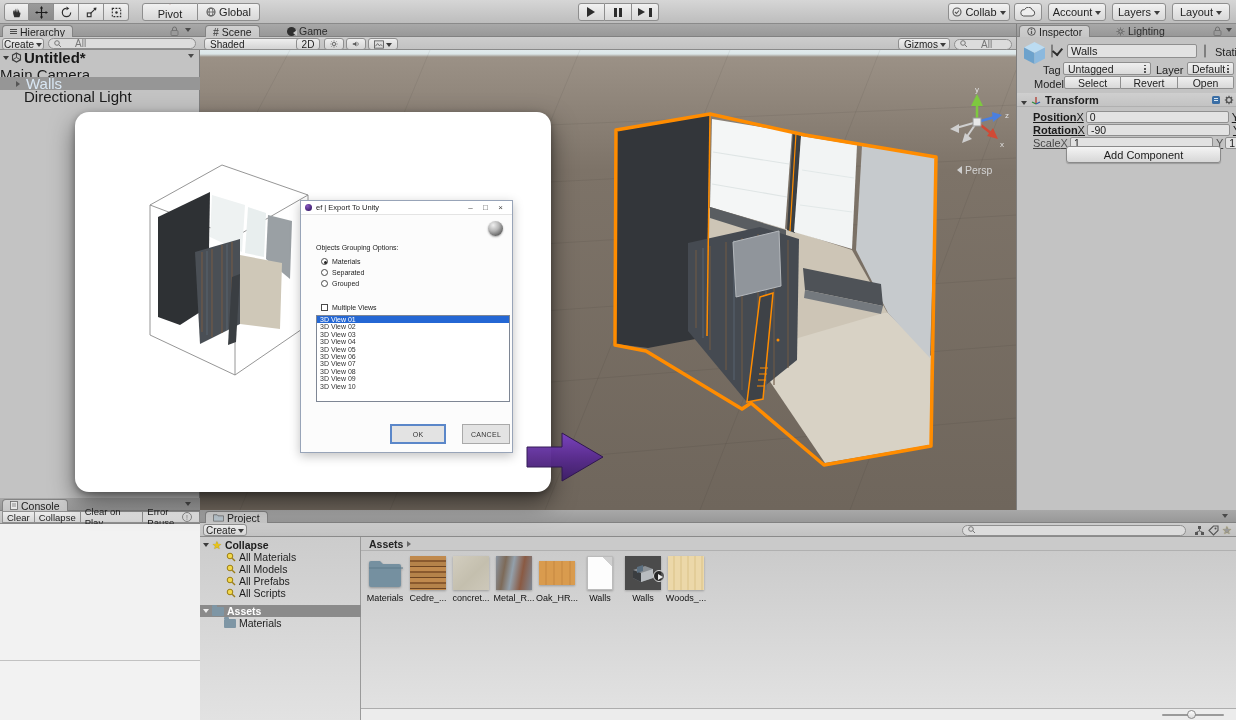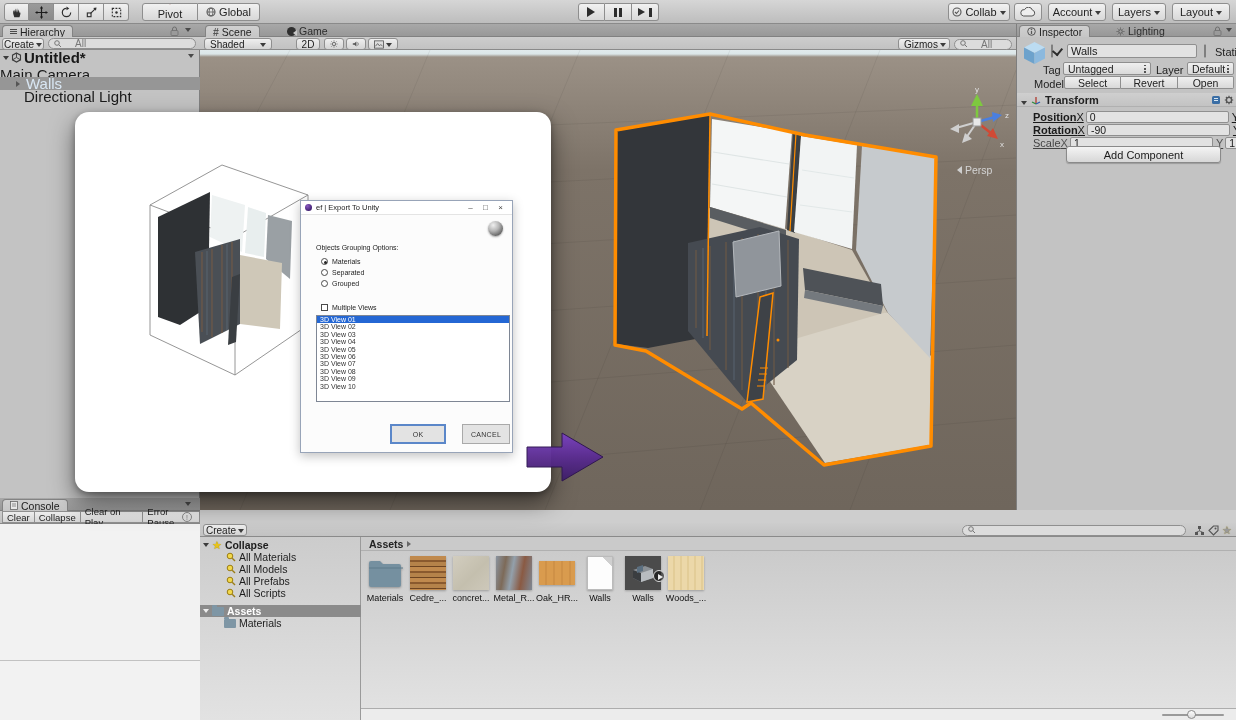--- a/index.html
+++ b/index.html
@@ -293,21 +293,21 @@
       <div class="tab" style="left:5px">
         <span style="color:#555;font-weight:bold">#</span>
         <span>Scene</span>
       </div>
       <div class="tab flat" style="left:80px">
         <span class="gamedot"></span>
         <span>Game</span>
       </div>
     </div>
     <div class="bar" style="left:0;top:13px;width:816px;height:13px">
-      <div class="minibtn abs" style="left:4px;top:1px;width:68px;justify-content:space-between">
+      <div class="minibtn abs" style="left:4px;top:1px;width:110px;justify-content:space-between">
         <span>Shaded</span>
           <i class="caret"></i>
       </div>
       <div class="minibtn abs" style="left:96px;top:1px;width:24px">
         <span>2D</span>
       </div>
       <div class="minibtn abs" style="left:124px;top:1px;width:20px">
         <svg width="10" height="10" viewBox="0 0 10 10">
             <circle cx="5" cy="5" r="2" fill="none" stroke="#555" stroke-width="1"></circle>
             <path d="M5 0.5 V2 M5 8 V9.5 M0.5 5 H2 M8 5 H9.5 M1.8 1.8 L2.9 2.9 M7.1 7.1 L8.2 8.2 M8.2 1.8 L7.1 2.9 M2.9 7.1 L1.8 8.2" stroke="#555" stroke-width=".9"></path>
@@ -640,20 +640,31 @@
       </div>
       <div class="abs" style="left:182px;top:1px;width:10px;height:10px;border:1px solid #888;border-radius:50%;display:flex;align-items:center;justify-content:center;font-size:7px;color:#777">
         <span>!</span>
       </div>
     </div>
     <div class="abs" style="left:0;top:26px;width:200px;height:196px;background:#f2f2f2"></div>
     <div class="abs" style="left:0;top:162px;width:200px;height:1px;background:#c2c2c2"></div>
   </div>
 
   <div class="abs proj">
+    <div class="strip" style="left:0;top:0;width:1036px;height:13px">
+      <div class="tab" style="left:5px">
+        <svg width="11" height="9" viewBox="0 0 12 9">
+            <path d="M.5 1.5 h4 l1 1.2 h6 v5.8 h-11 Z" fill="#b8c4cc" stroke="#666" stroke-width=".8"></path>
+          </svg>
+        <span>Project</span>
+      </div>
+      <span class="menu-icn abs" style="left:1022px;top:4px">
+          <b></b>
+        </span>
+    </div>
     <div class="bar" style="left:0;top:13px;width:1036px;height:14px">
       <div class="minibtn abs" style="left:3px;top:1px;width:44px">
         <span>Create</span>
           <i class="caret"></i>
       </div>
       <div class="search" style="left:762px;top:1.5px;width:224px">
         <svg class="mag" width="8" height="8" viewBox="0 0 8 8">
             <circle cx="3" cy="3" r="2.3" fill="none" stroke="#777" stroke-width="1"></circle>
             <path d="M4.8 4.8 L7 7" stroke="#777" stroke-width="1"></path>
           </svg>

